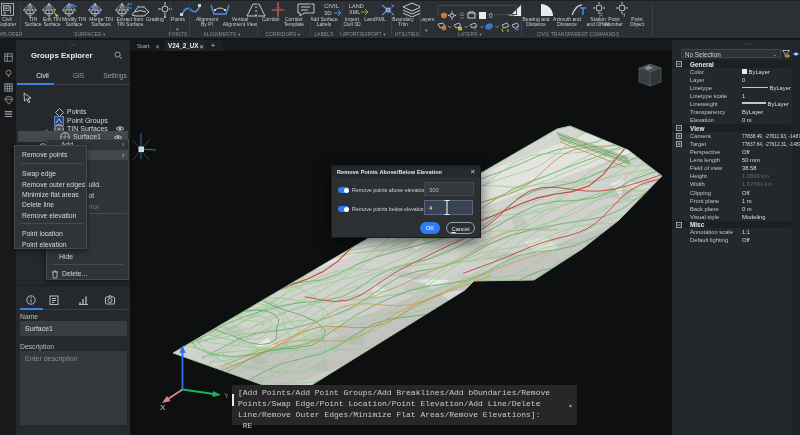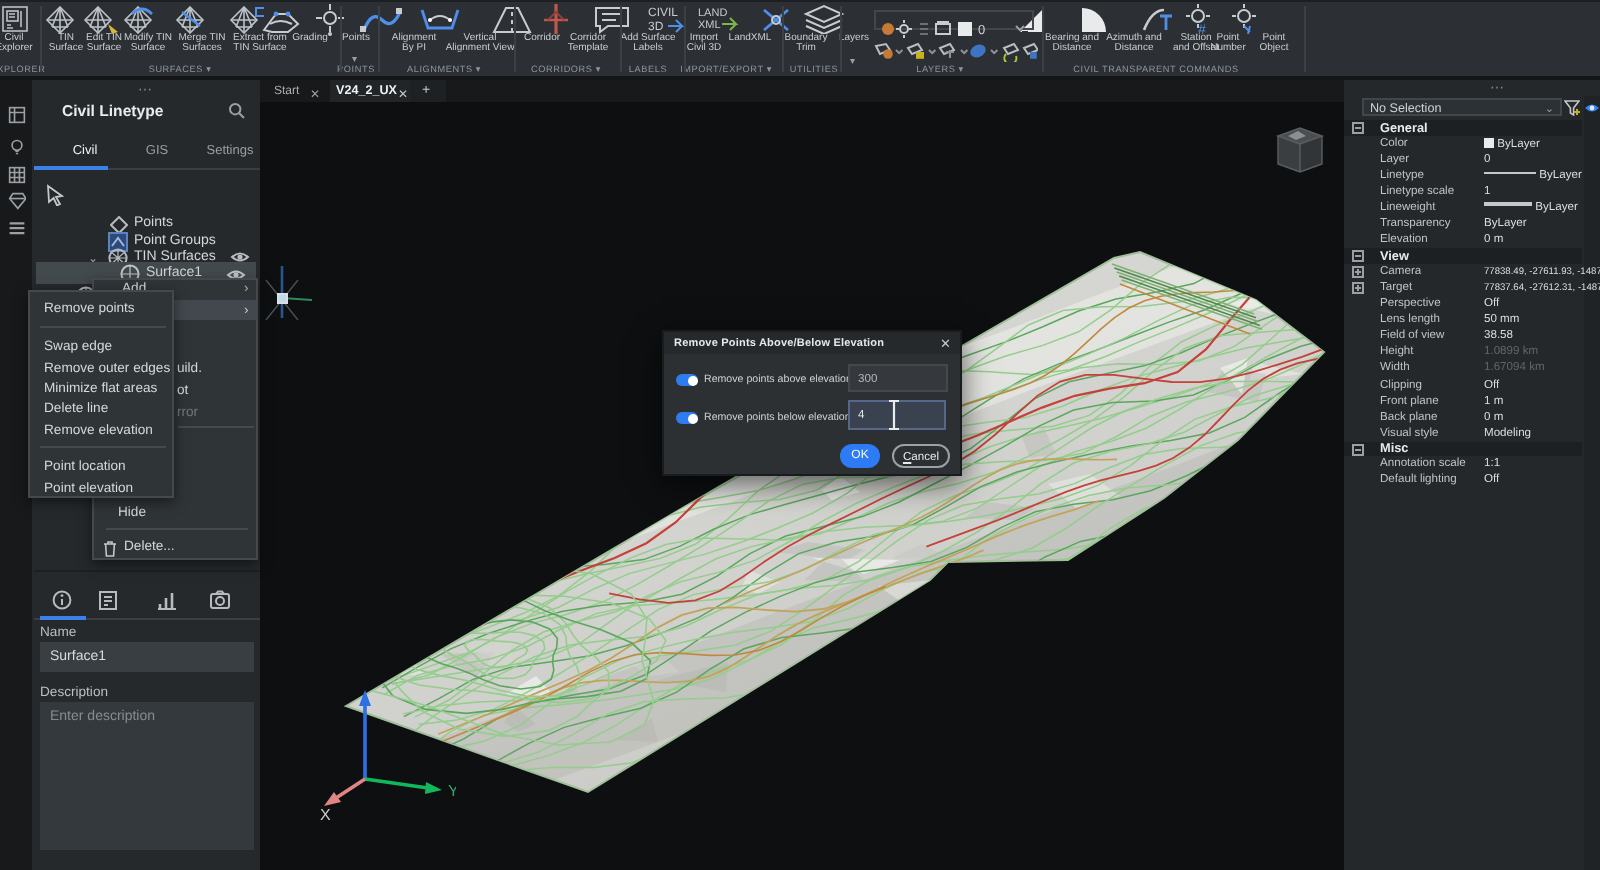--- a/index.html
+++ b/index.html
@@ -302,21 +302,21 @@
       <svg class="abs" style="left:4px;top:56.0px" width="9" height="9" viewBox="0 0 11 11">
         <path d="M3 1 h6 l2 3 -5 6 -5 -6 Z" fill="none" stroke="#9aa1a6"></path>
         <path d="M1 4 h10" stroke="#9aa1a6"></path>
       </svg>
       <svg class="abs" style="left:4px;top:70.0px" width="9" height="9" viewBox="0 0 11 11">
         <path d="M1 2h9M1 5h9M1 8h9" stroke="#9aa1a6" stroke-width="1.4"></path>
       </svg>
     </div>
 <div id="lpanel" class="abs">
 <div class="abs" style="left:52px;top:1px;color:#84898d;font-size:7px;letter-spacing:1px">⋯</div>
-<div class="abs" style="left:14px;top:11px;font-size:7.8px;font-weight:bold;color:#e9ebec">Civil Linetype</div>
+<div class="abs" style="left:14px;top:11px;font-size:7.8px;font-weight:bold;color:#e9ebec">Groups Explorer</div>
 <svg class="abs" style="left:97px;top:11px" width="9" height="9" viewBox="0 0 9 9">
         <circle cx="3.6" cy="3.6" r="2.6" fill="none" stroke="#9aa1a6"></circle>
         <path d="M5.6 5.6 L8 8" stroke="#9aa1a6"></path>
       </svg>
 <div class="abs" style="left:8px;top:32px;width:35px;text-align:center;font-size:6.5px;color:#eef0f1">Civil</div>
 <div class="abs" style="left:44px;top:32px;width:35px;text-align:center;font-size:6.5px;color:#989fa4">GIS</div>
 <div class="abs" style="left:79px;top:32px;width:38px;text-align:center;font-size:6.5px;color:#989fa4">Settings</div>
 <div class="abs" style="left:0px;top:44px;width:113px;height:1px;background:#3a3e41"></div>
 <div class="abs" style="left:0px;top:42.5px;width:37px;height:2px;background:#3d80e8"></div>
 <svg class="abs" style="left:6px;top:52px" width="10" height="11" viewBox="0 0 10 11">
@@ -536,20 +536,28 @@
         <path d="M4 63 L12.5 61 L9 56 Z" fill="#e08585"></path>
 <text x="2" y="70" font-size="8" fill="#c9c9c9" font-family="Liberation Sans">X</text>
 </svg>
 <svg class="abs" style="left:505px;top:20px" width="30" height="30" viewBox="0 0 30 30">
 <polygon points="4,8 15,4 26,8 15,12" fill="#4b4e50"></polygon>
 <polygon points="4,8 15,12 15,26 4,22" fill="#3b3e40"></polygon>
 <polygon points="15,12 26,8 26,22 15,26" fill="#323537"></polygon>
 <polygon points="9,8 14,5.5 18,8 13,10" fill="#8b8f91"></polygon>
 <path d="M4,8 15,4 26,8 15,12 Z M4 8 V22 L15 26 L26 22 V8 M15 12 V26" fill="none" stroke="#5b5f61" stroke-width="0.7"></path>
 </svg>
+<div class="abs" style="left:102px;top:345px;width:345px;height:40px;background:#272727">
+<div style="position:absolute;left:6px;top:1.5px;font-family:'Liberation Mono',monospace;font-size:8px;line-height:11px;color:#cbcbcb;white-space:pre">[Add Points/Add Point Groups/Add Breaklines/Add bOundaries/Remove
+Points/Swap Edge/Point Location/Point Elevation/Add Line/Delete
+Line/Remove Outer Edges/Minimize Flat Areas/Remove Elevations]:
+ RE</div>
+<div class="abs" style="left:0px;top:9px;width:2px;height:12px;background:#e8e8e8"></div>
+<div class="abs" style="right:4px;top:17px;font-size:5px;color:#9aa0a4">▲</div>
+</div>
 </div>
 <div class="menu" style="left:46px;top:139px;width:83px;height:141px">
 <div class="mi" style="left:14px;top:1px">Add</div>
       <div class="mi" style="left:75px;top:1px;color:#aab0b4">›</div>
 <div class="abs" style="left:1px;top:10px;width:81px;height:9.5px;background:#42484d"></div>
 <div class="mi" style="left:75px;top:11.5px;color:#c6cbd0">›</div>
 <div class="mi" style="left:41.5px;top:41px">uild.</div>
 <div class="mi" style="left:41.5px;top:52px">ot</div>
 <div class="mi" style="left:41.5px;top:62.5px;color:#70777c">rror</div>
 <div class="msep" style="left:41.5px;top:73.2px;width:38px"></div>

